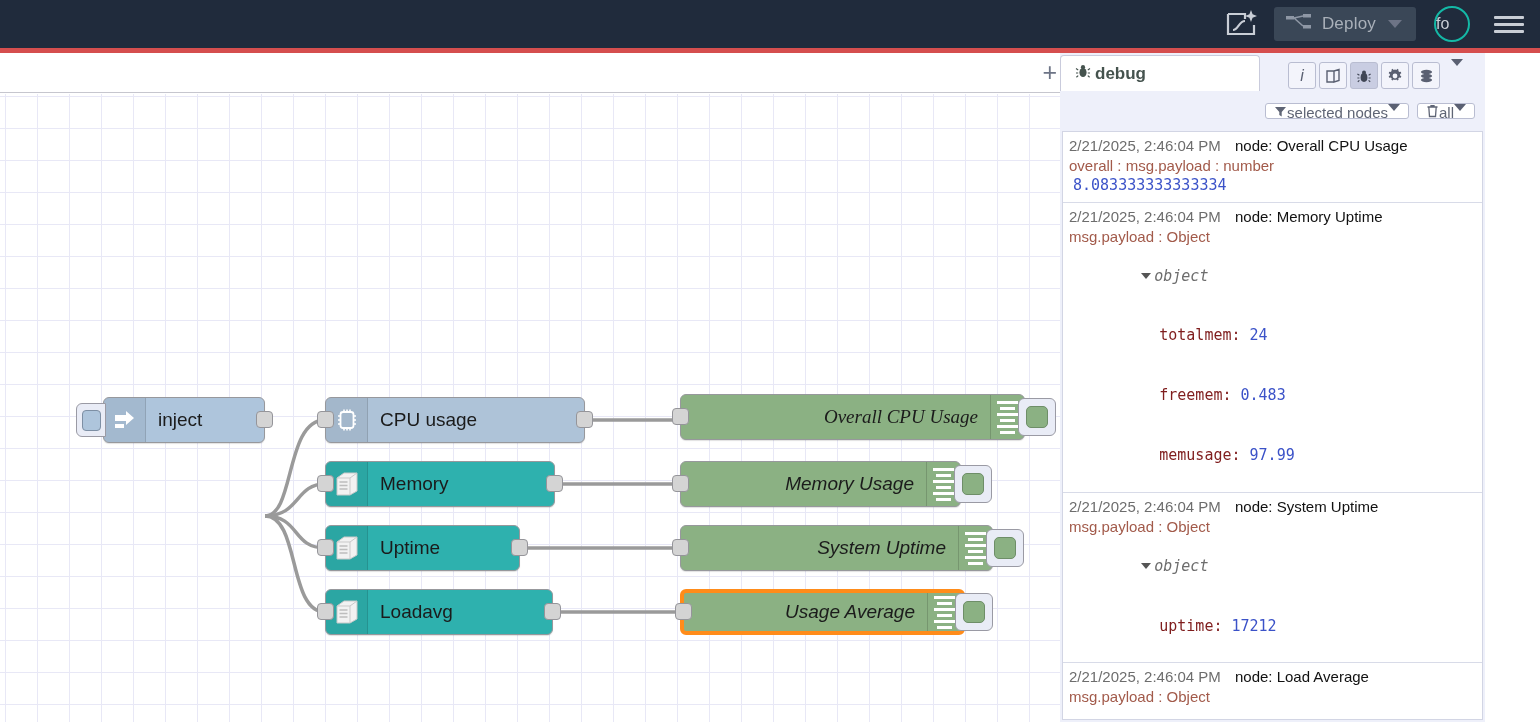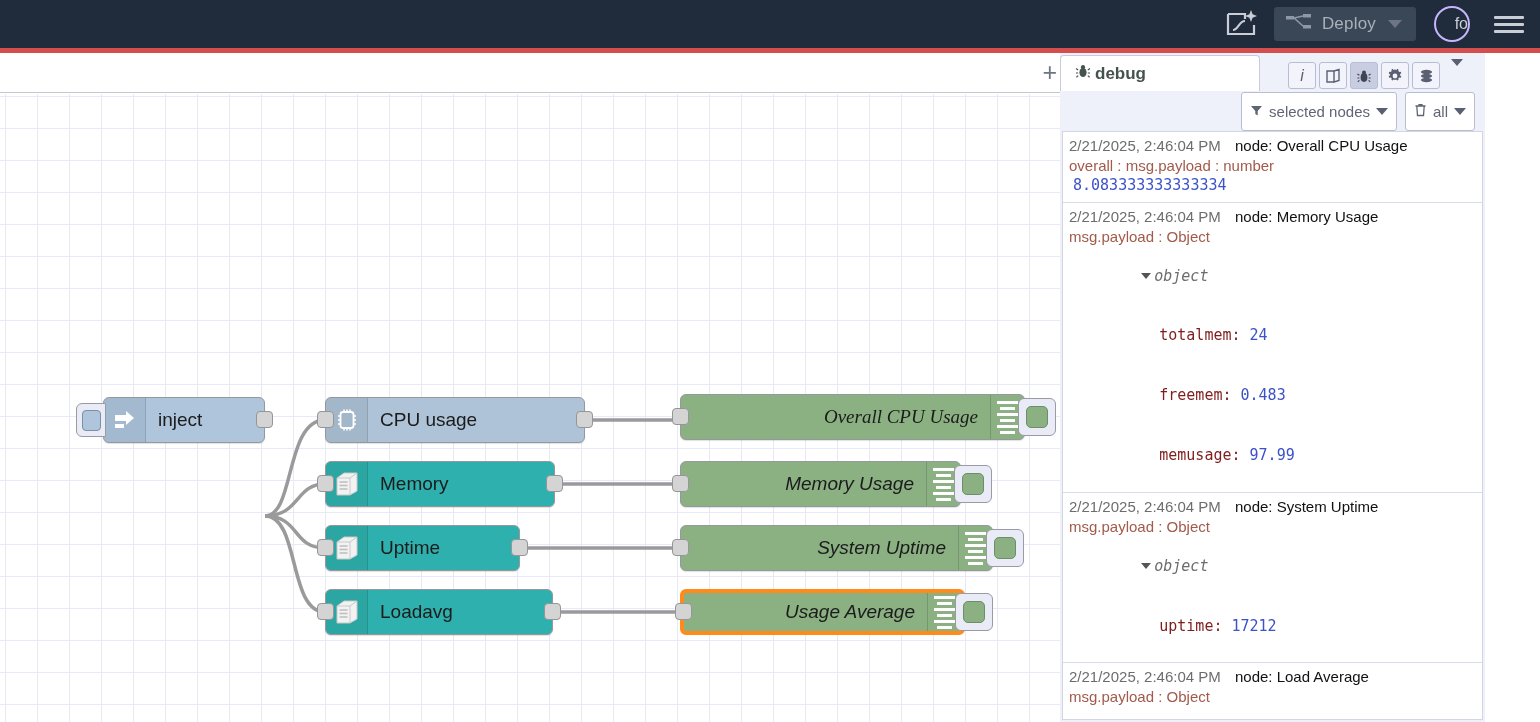--- a/index.html
+++ b/index.html
@@ -32,23 +32,23 @@
     height: 34px; background: #3a4757;
     display: flex; align-items: center;
     padding: 0 14px 0 12px; border-radius: 3px;
     margin-right: 18px; cursor: pointer;
   }
   #deploy-label {
     color: #a9b0b9; font-size: 17px; margin: 0 12px 0 10px;
     letter-spacing: .2px;
   }
   #user-avatar {
-    width: 36px; height: 36px; border: 2px solid #c4b5fd;
+    width: 36px; height: 36px; border: 2px solid #14b8a6;
     border-radius: 50%; color: #c9ced6;
-    display: flex; align-items: center; justify-content: flex-end;
+    display: flex; align-items: center; justify-content: flex-start;
     font-size: 16px; margin-right: 24px; cursor: pointer;
   }
   #main-menu-button { width: 30px; cursor: pointer; }
   .bar { height: 3px; background: #c9ced6; border-radius: 1px; margin: 4px 0; }
 
   
   #workspace {
     position: absolute; top: 53px; left: 0;
     width: 1113px; height: 669px;
     background: #fff;
@@ -192,23 +192,23 @@
     border-top: 7px solid #5a6072;
   }
 
   #debug-filterbar {
     position: absolute; top: 38px; left: 0; width: 100%; height: 40px;
     background: #eef0fa;
     display: flex; align-items: center; justify-content: flex-end;
     padding-right: 10px; gap: 8px;
   }
   .filterbtn {
-    height: 39px; background: #fff; border: 1px solid #b9bdd1;
-    border-radius: 3px; display: flex; align-items: center;
-    padding: 0 8px; gap: 6px; font-size: 15px; color: #5f6575;
+    height: 16px; background: #fff; border: 1px solid #b9bdd1;
+    border-radius: 3px; display: flex; 
+    padding: 0 8px; gap: 0; font-size: 15px; color: #5f6575;
     cursor: pointer;
   }
 
   #debug-messages {
     position: absolute; top: 78px; left: 2px;
     width: 421px; height: 589px;
     background: #fff; border: 1px solid #d2d5e4;
     overflow: hidden;
   }
   .dmsg {
@@ -522,21 +522,21 @@
         <span>2/21/2025, 2:46:04 PM</span>
         <span class="nodename" style="margin-left:10px;">node: Overall CPU Usage</span>
       </div>
       <div class="dmsg-topic">overall : msg.payload : number</div>
       <div class="dmsg-val">8.083333333333334</div>
     </div>
 
     <div class="dmsg">
       <div class="dmsg-head">
         <span>2/21/2025, 2:46:04 PM</span>
-        <span class="nodename" style="margin-left:10px;">node: Memory Usage</span>
+        <span class="nodename" style="margin-left:10px;">node: Memory Uptime</span>
       </div>
       <div class="dmsg-topic">msg.payload : Object</div>
       <div class="drow">
         <span class="dtri"></span><span class="dtype">object</span>
       </div>
       <div class="drow" style="padding-left:18px;">
         <span class="dkey">totalmem</span><span class="dkey">: </span><span class="dnum">24</span>
       </div>
       <div class="drow" style="padding-left:18px;">
         <span class="dkey">freemem</span><span class="dkey">: </span><span class="dnum">0.483</span>

